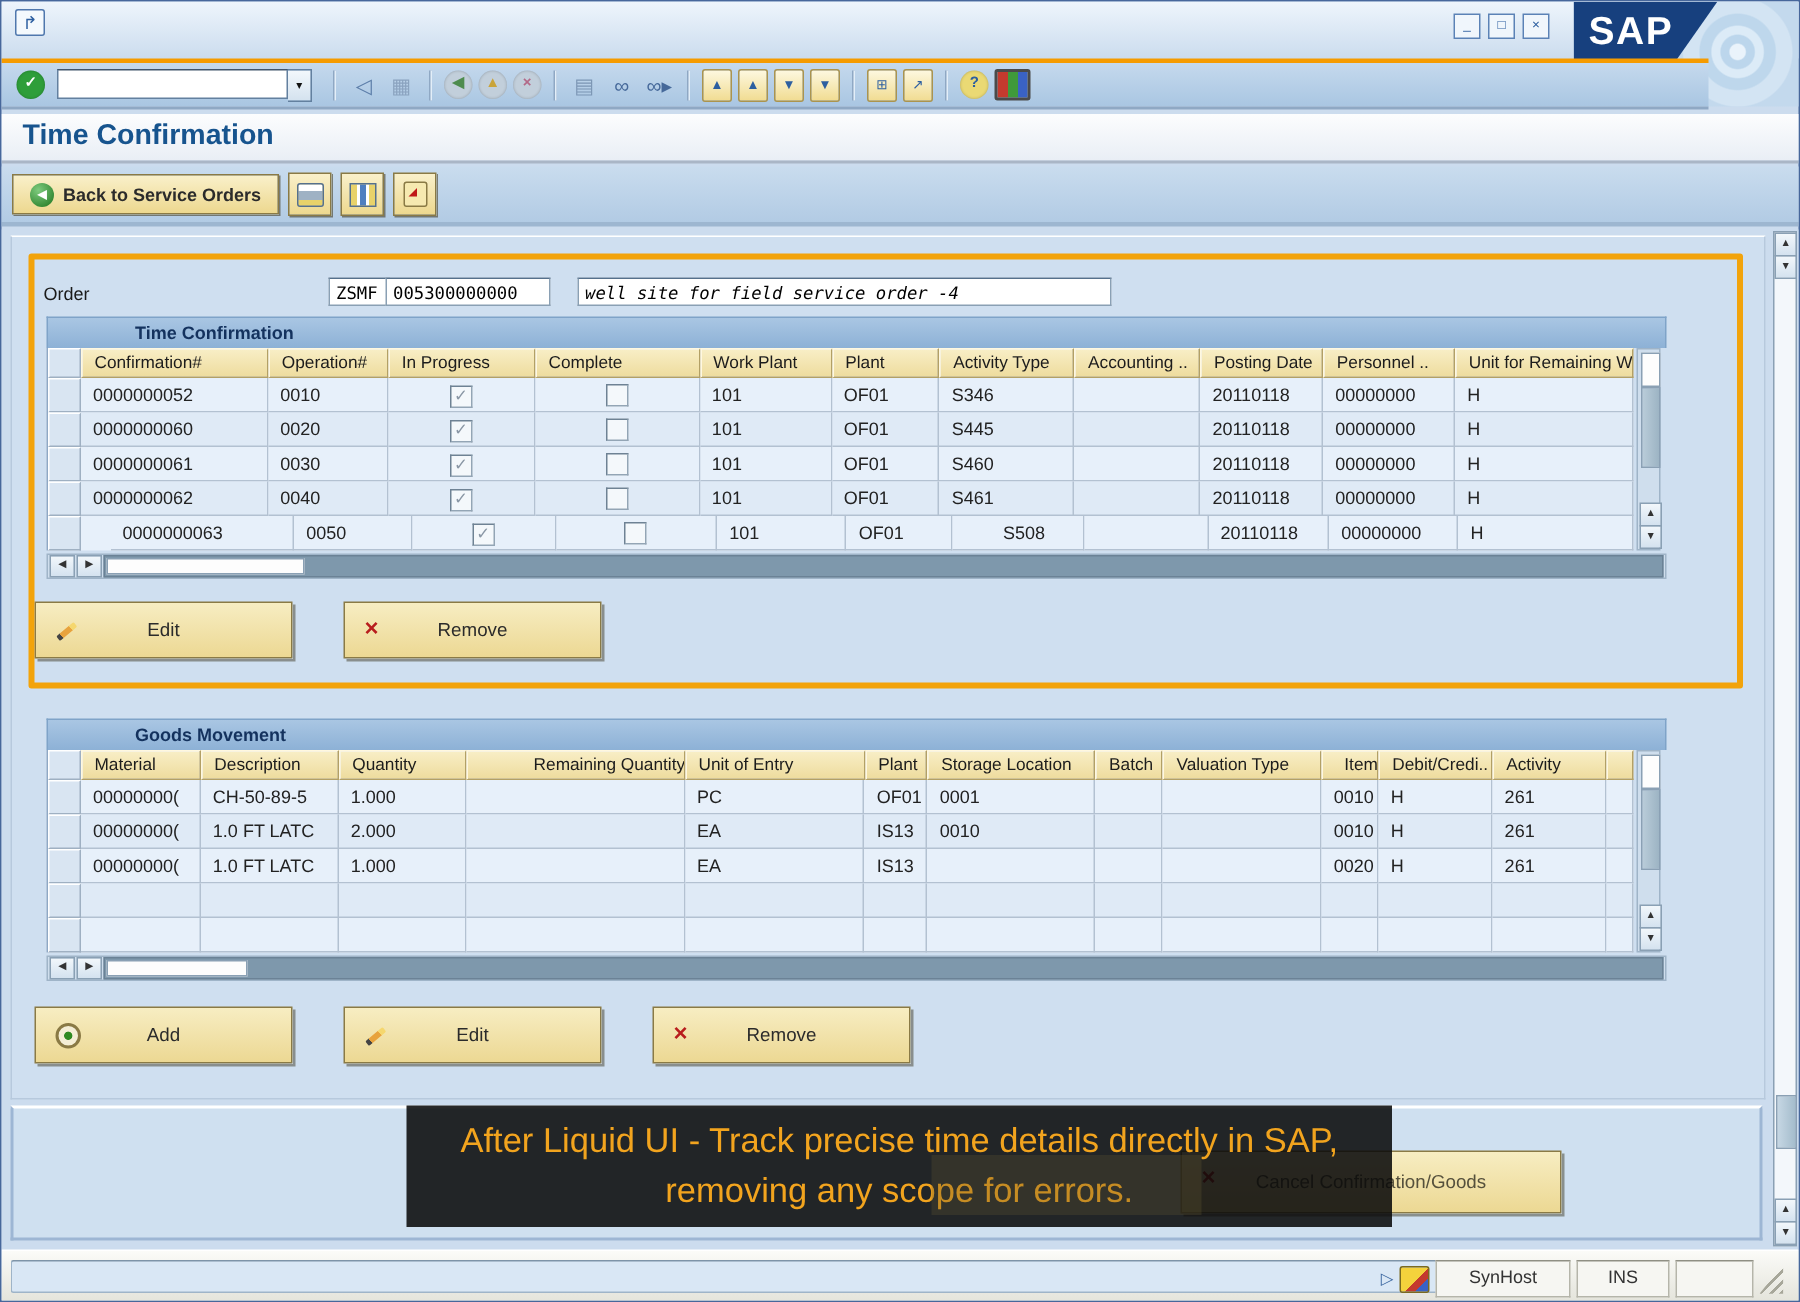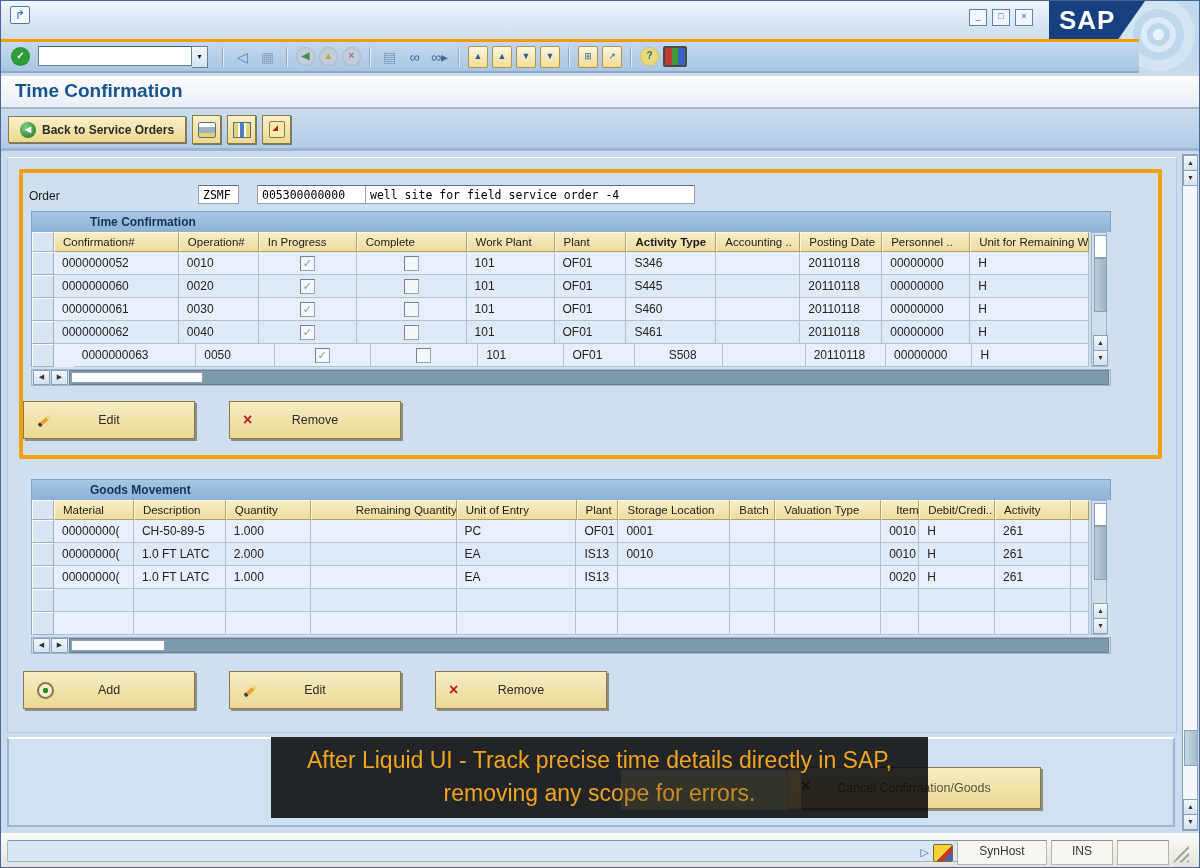--- a/index.html
+++ b/index.html
@@ -206,35 +206,35 @@
     <div class="btn-khaki app-ico-btn">
         <span class="ico-app-notes"></span>
       </div>
   </div>
 
   <div class="abs main">
     <div class="abs upper-frame"></div>
     <div class="abs hl-rect"></div>
 
     <div class="abs order-label" style="left:28px;top:36px;">Order</div>
-    <div class="abs field" style="left:197px;top:32px;width:41px;">ZSMF</div>
+    <div class="abs field" style="left:218px;top:32px;width:41px;">ZSMF</div>
     <div class="abs field" style="left:256px;top:32px;width:110px;">005300000000</div>
-    <div class="abs field" style="left:364px;top:32px;width:330px;">well site for field service order -4</div>
+    <div class="abs field" style="left:384px;top:32px;width:356px;font-style:italic;">well site for field service order -4</div>
 
     <div class="abs band" style="left:30px;top:58px;width:1080px;">Time Confirmation</div>
     <div class="abs tbl" style="left:30px;top:79px;width:1058px;">
         <div class="trow head">
           <div class="c sel head-sel" style="width: 22px;"></div>
           <div class="c" style="width: 125px;">Confirmation#</div>
           <div class="c" style="width: 80px;">Operation#</div>
           <div class="c" style="width: 98px;">In Progress</div>
           <div class="c" style="width: 110px;">Complete</div>
           <div class="c" style="width: 88px;">Work Plant</div>
           <div class="c" style="width: 72px;">Plant</div>
-          <div class="c" style="width: 90px; font-weight: bold;">Activity Type</div>
+          <div class="c" style="width: 90px;">Activity Type</div>
           <div class="c" style="width: 84px;">Accounting ..</div>
           <div class="c" style="width: 82px;">Posting Date</div>
           <div class="c" style="width: 88px;">Personnel ..</div>
           <div class="c" style="width: 119px;">Unit for Remaining W</div>
         </div>
         <div class="trow">
           <div class="c sel" style="width: 22px;"></div>
           <div class="c" style="width: 125px;">0000000052</div>
           <div class="c" style="width: 80px;">0010</div>
           <div class="c center" style="width: 98px;"><span class="cb checked">✓</span></div>

